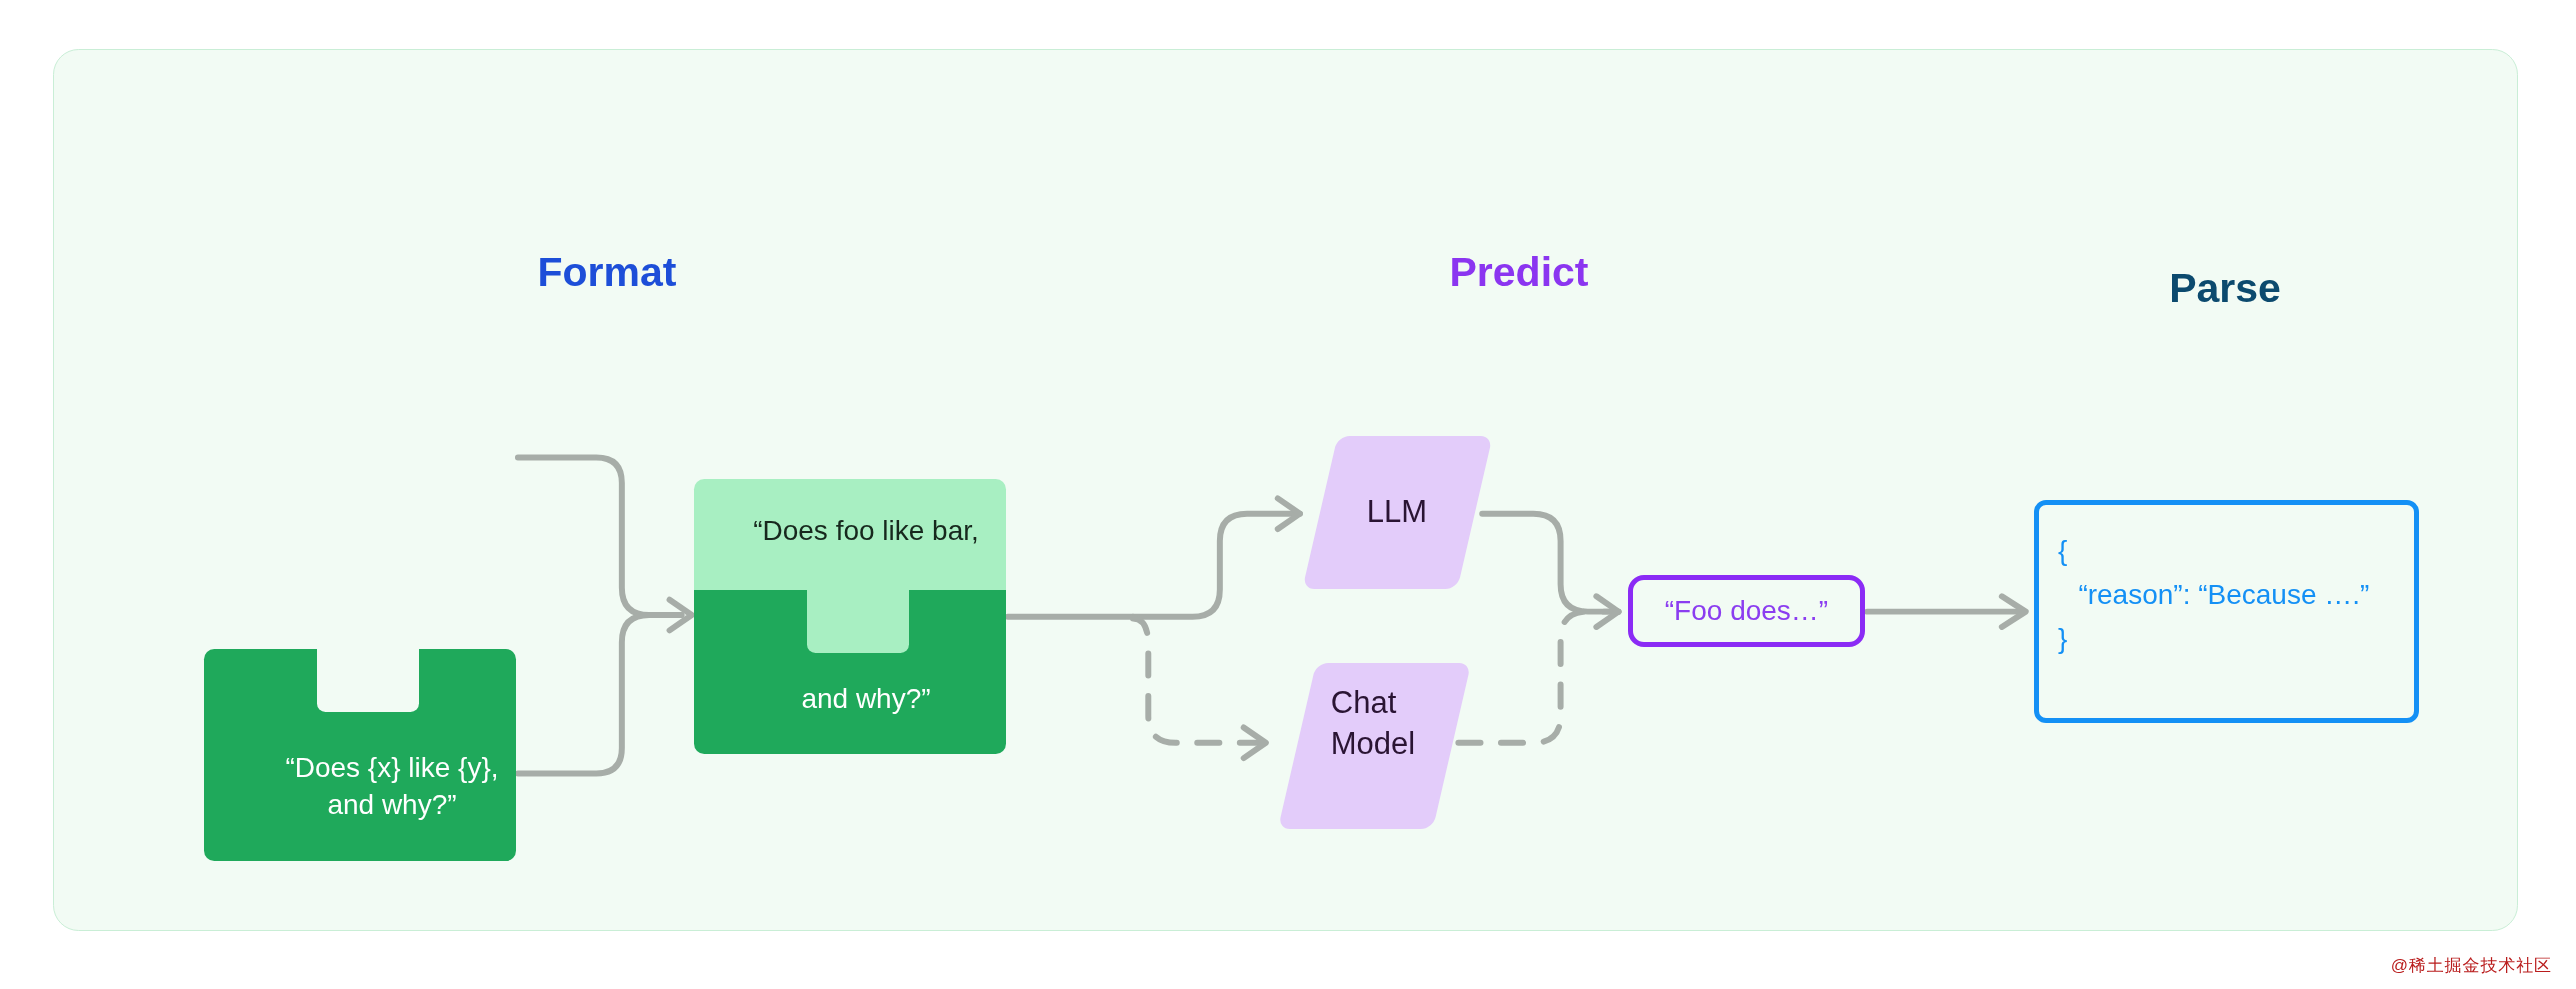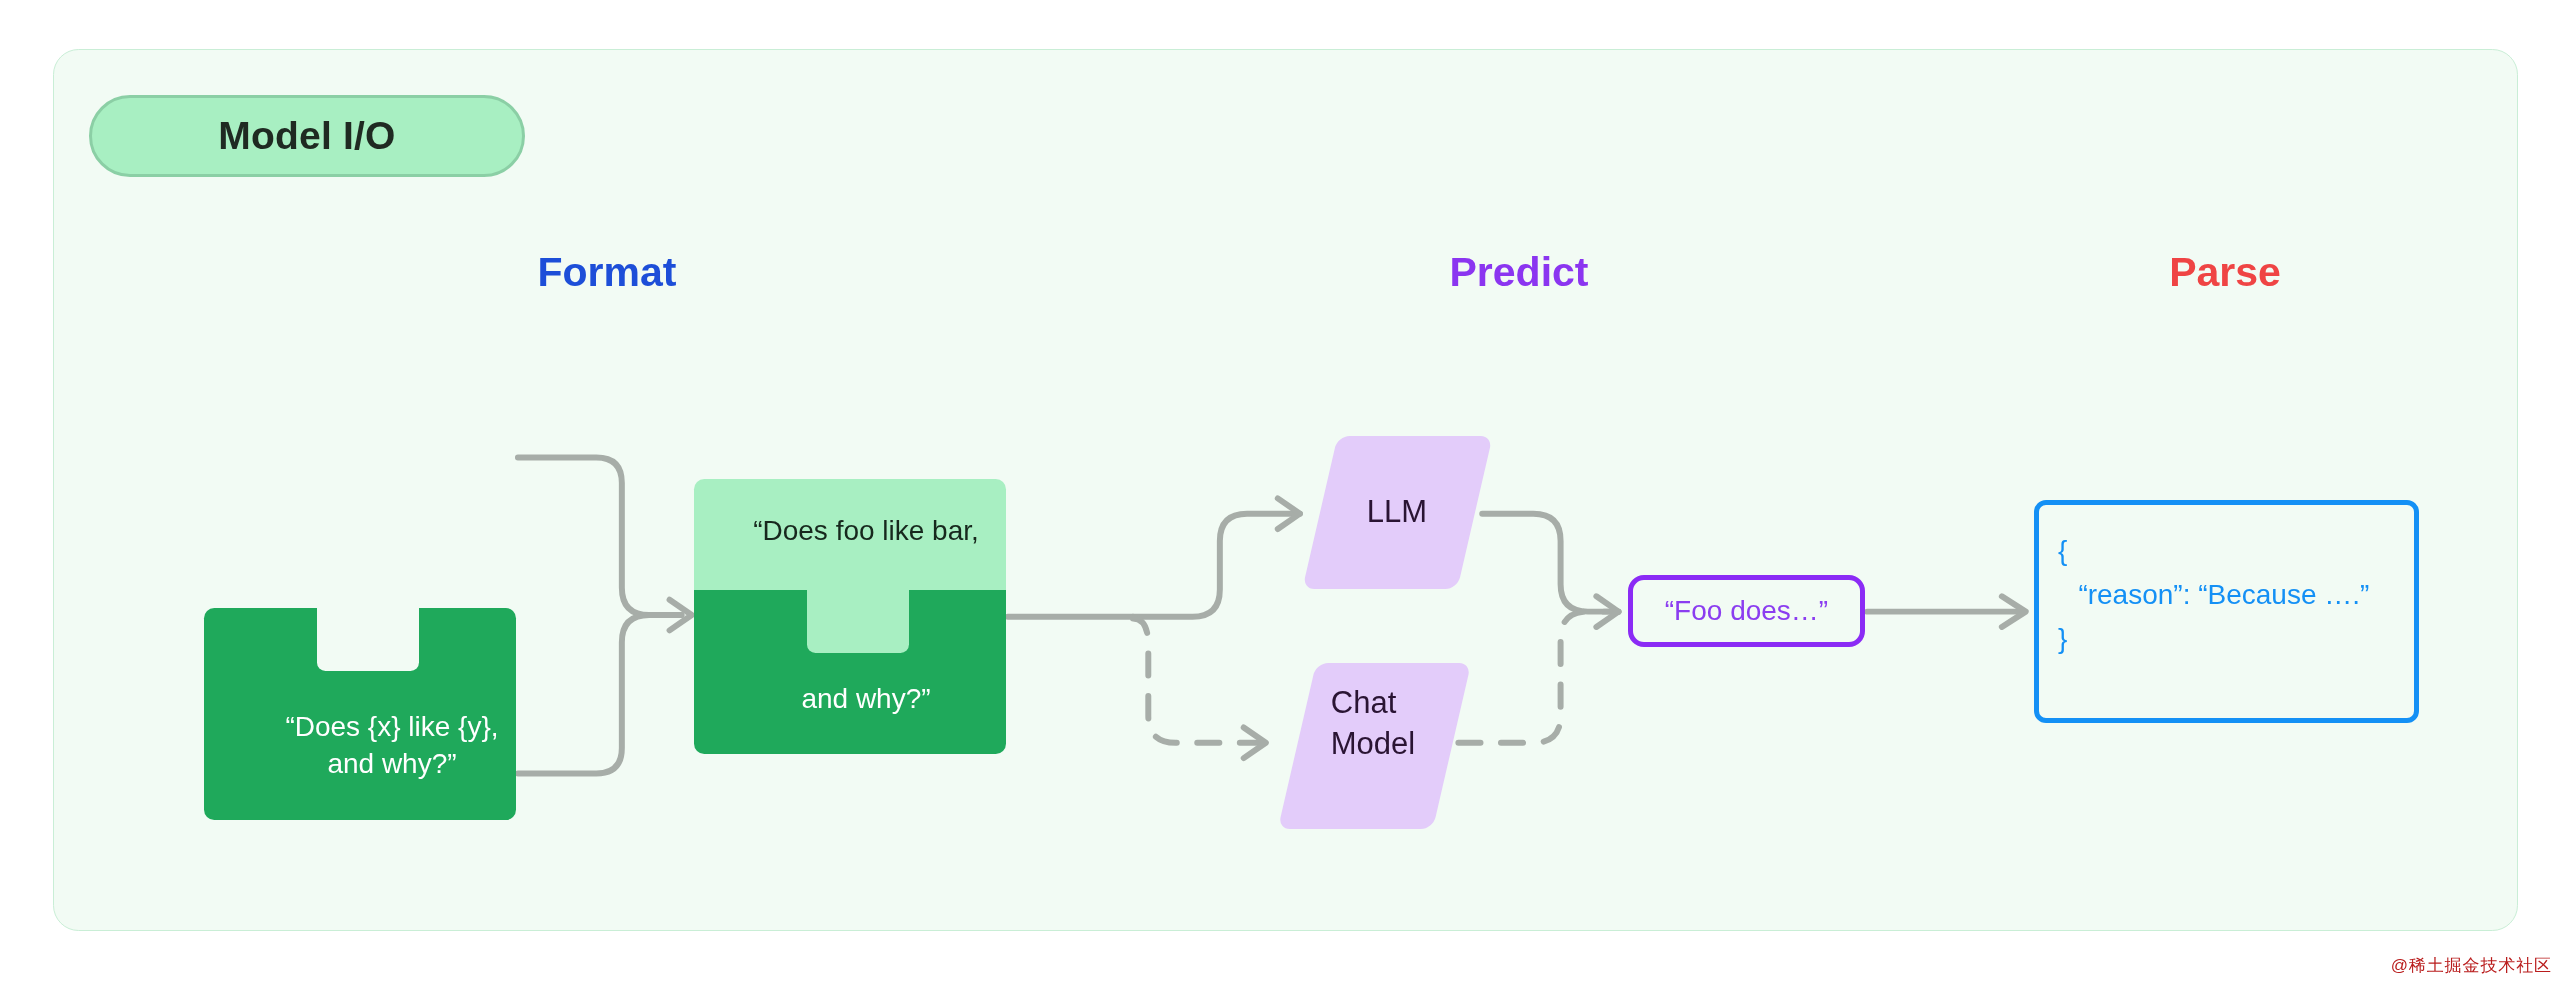--- a/index.html
+++ b/index.html
@@ -59,21 +59,21 @@
   
   .col-heading {
     position: absolute;
     font-size: 41px;
     font-weight: 700;
     white-space: nowrap;
     transform: translateX(-50%);
   }
   #heading-format  { left: 607px;  top: 249px; color: #1d4ed8; }
   #heading-predict { left: 1519px; top: 249px; color: #8B35F0; }
-  #heading-parse   { left: 2225px; top: 249px; color: #ef4444; }
+  #heading-parse   { left: 2225px; top: 265px; color: #0c4a6e; }
 
   
   .piece-text {
     position: absolute;
     width: 100%;
     text-align: center;
     font-size: 28px;
     line-height: 1.32;
     white-space: pre-line;
   }
@@ -102,21 +102,21 @@
   }
   #piece-values .piece-text {
     top: 58px;
     color: #17281D;
   }
 
   
   #piece-template {
     position: absolute;
     left: 204px;
-    top: 608px;
+    top: 649px;
     width: 376px;
     height: 212px;
   }
   #piece-template .body {
     position: absolute;
     left: 0; top: 0;
     width: 312px; height: 212px;
     background: #1FA95B;
     border-radius: 10.2px;
   }
@@ -262,23 +262,20 @@
     white-space: nowrap;
   }
 </style>
 </head>
 <body>
 
 <div id="canvas">
 
   <div id="panel"></div>
 
-  <div id="title-badge">
-    <span class="label">Model I/O</span>
-  </div>
 
   <div class="col-heading" id="heading-format">Format</div>
   <div class="col-heading" id="heading-predict">Predict</div>
   <div class="col-heading" id="heading-parse">Parse</div>
 
   <svg id="connectors" viewBox="0 0 3024 1161" xmlns="http://www.w3.org/2000/svg">
     <defs>
       <marker id="arrowhead" markerWidth="10" markerHeight="10" refX="7.2" refY="4" orient="auto" markerUnits="strokeWidth">
         <path d="M1,1 L7,4 L1,7" fill="none" stroke="#A7ADA8" stroke-width="1.6" stroke-linecap="round" stroke-linejoin="round"></path>
       </marker>

